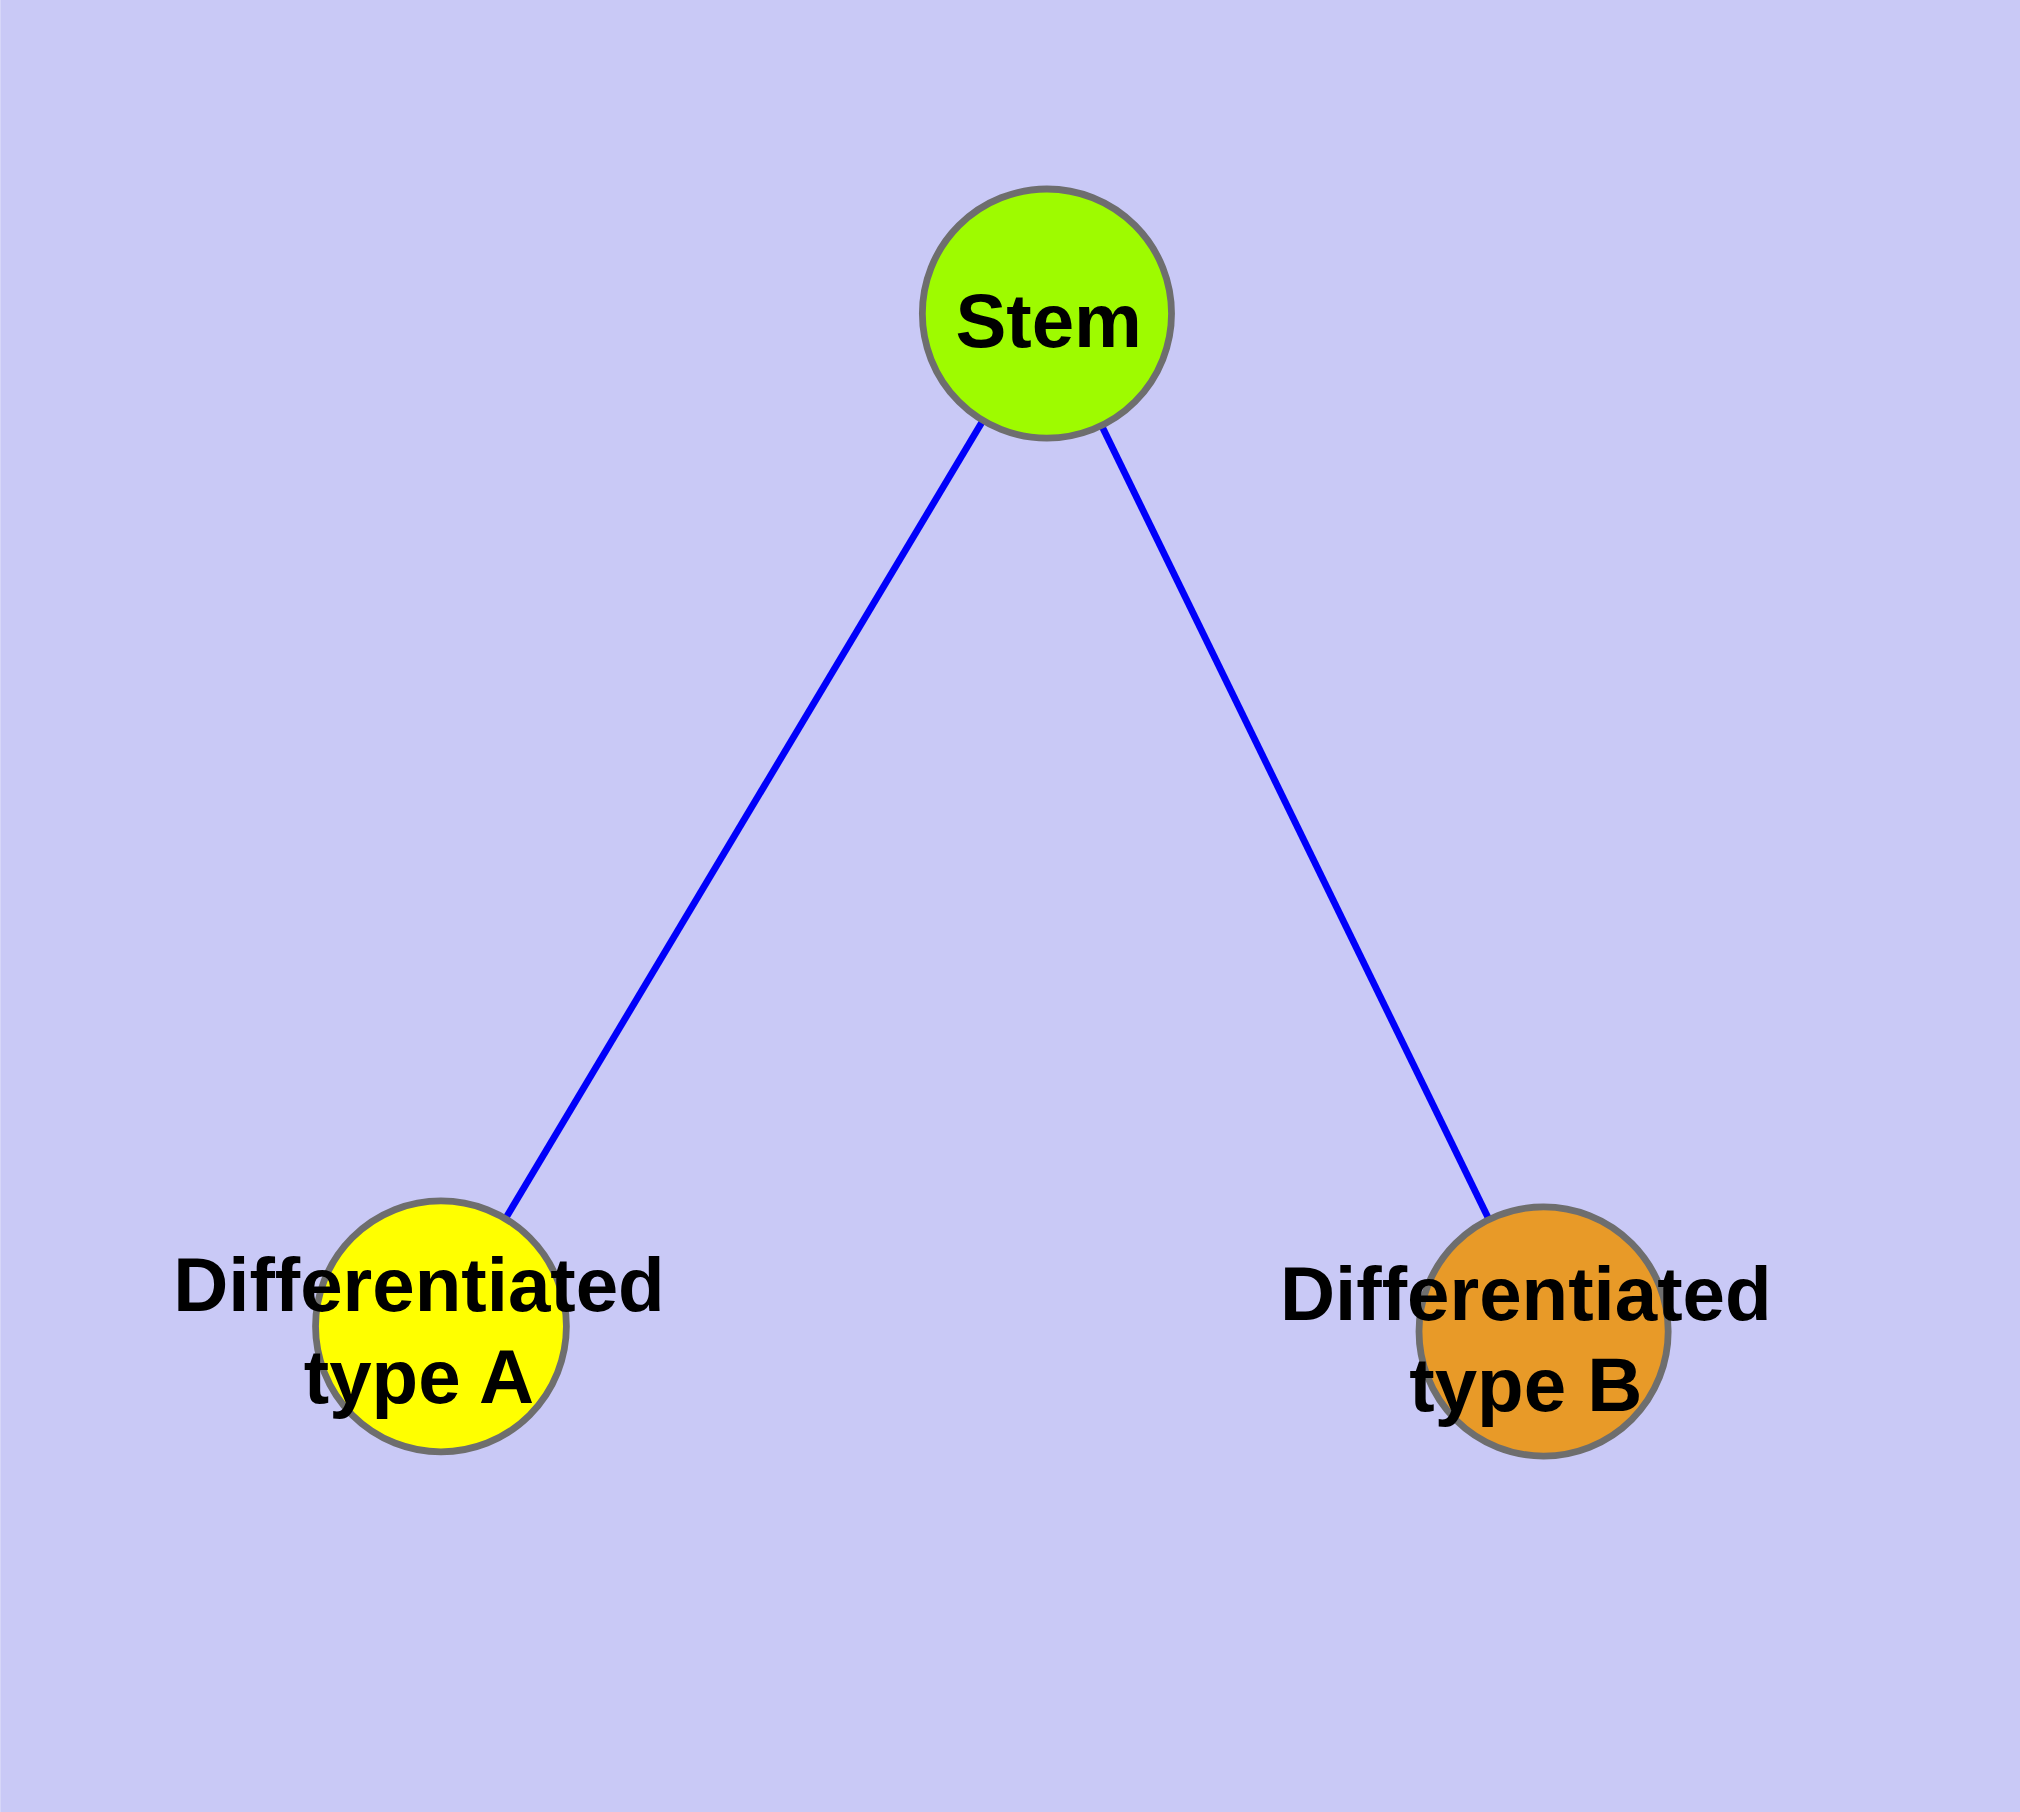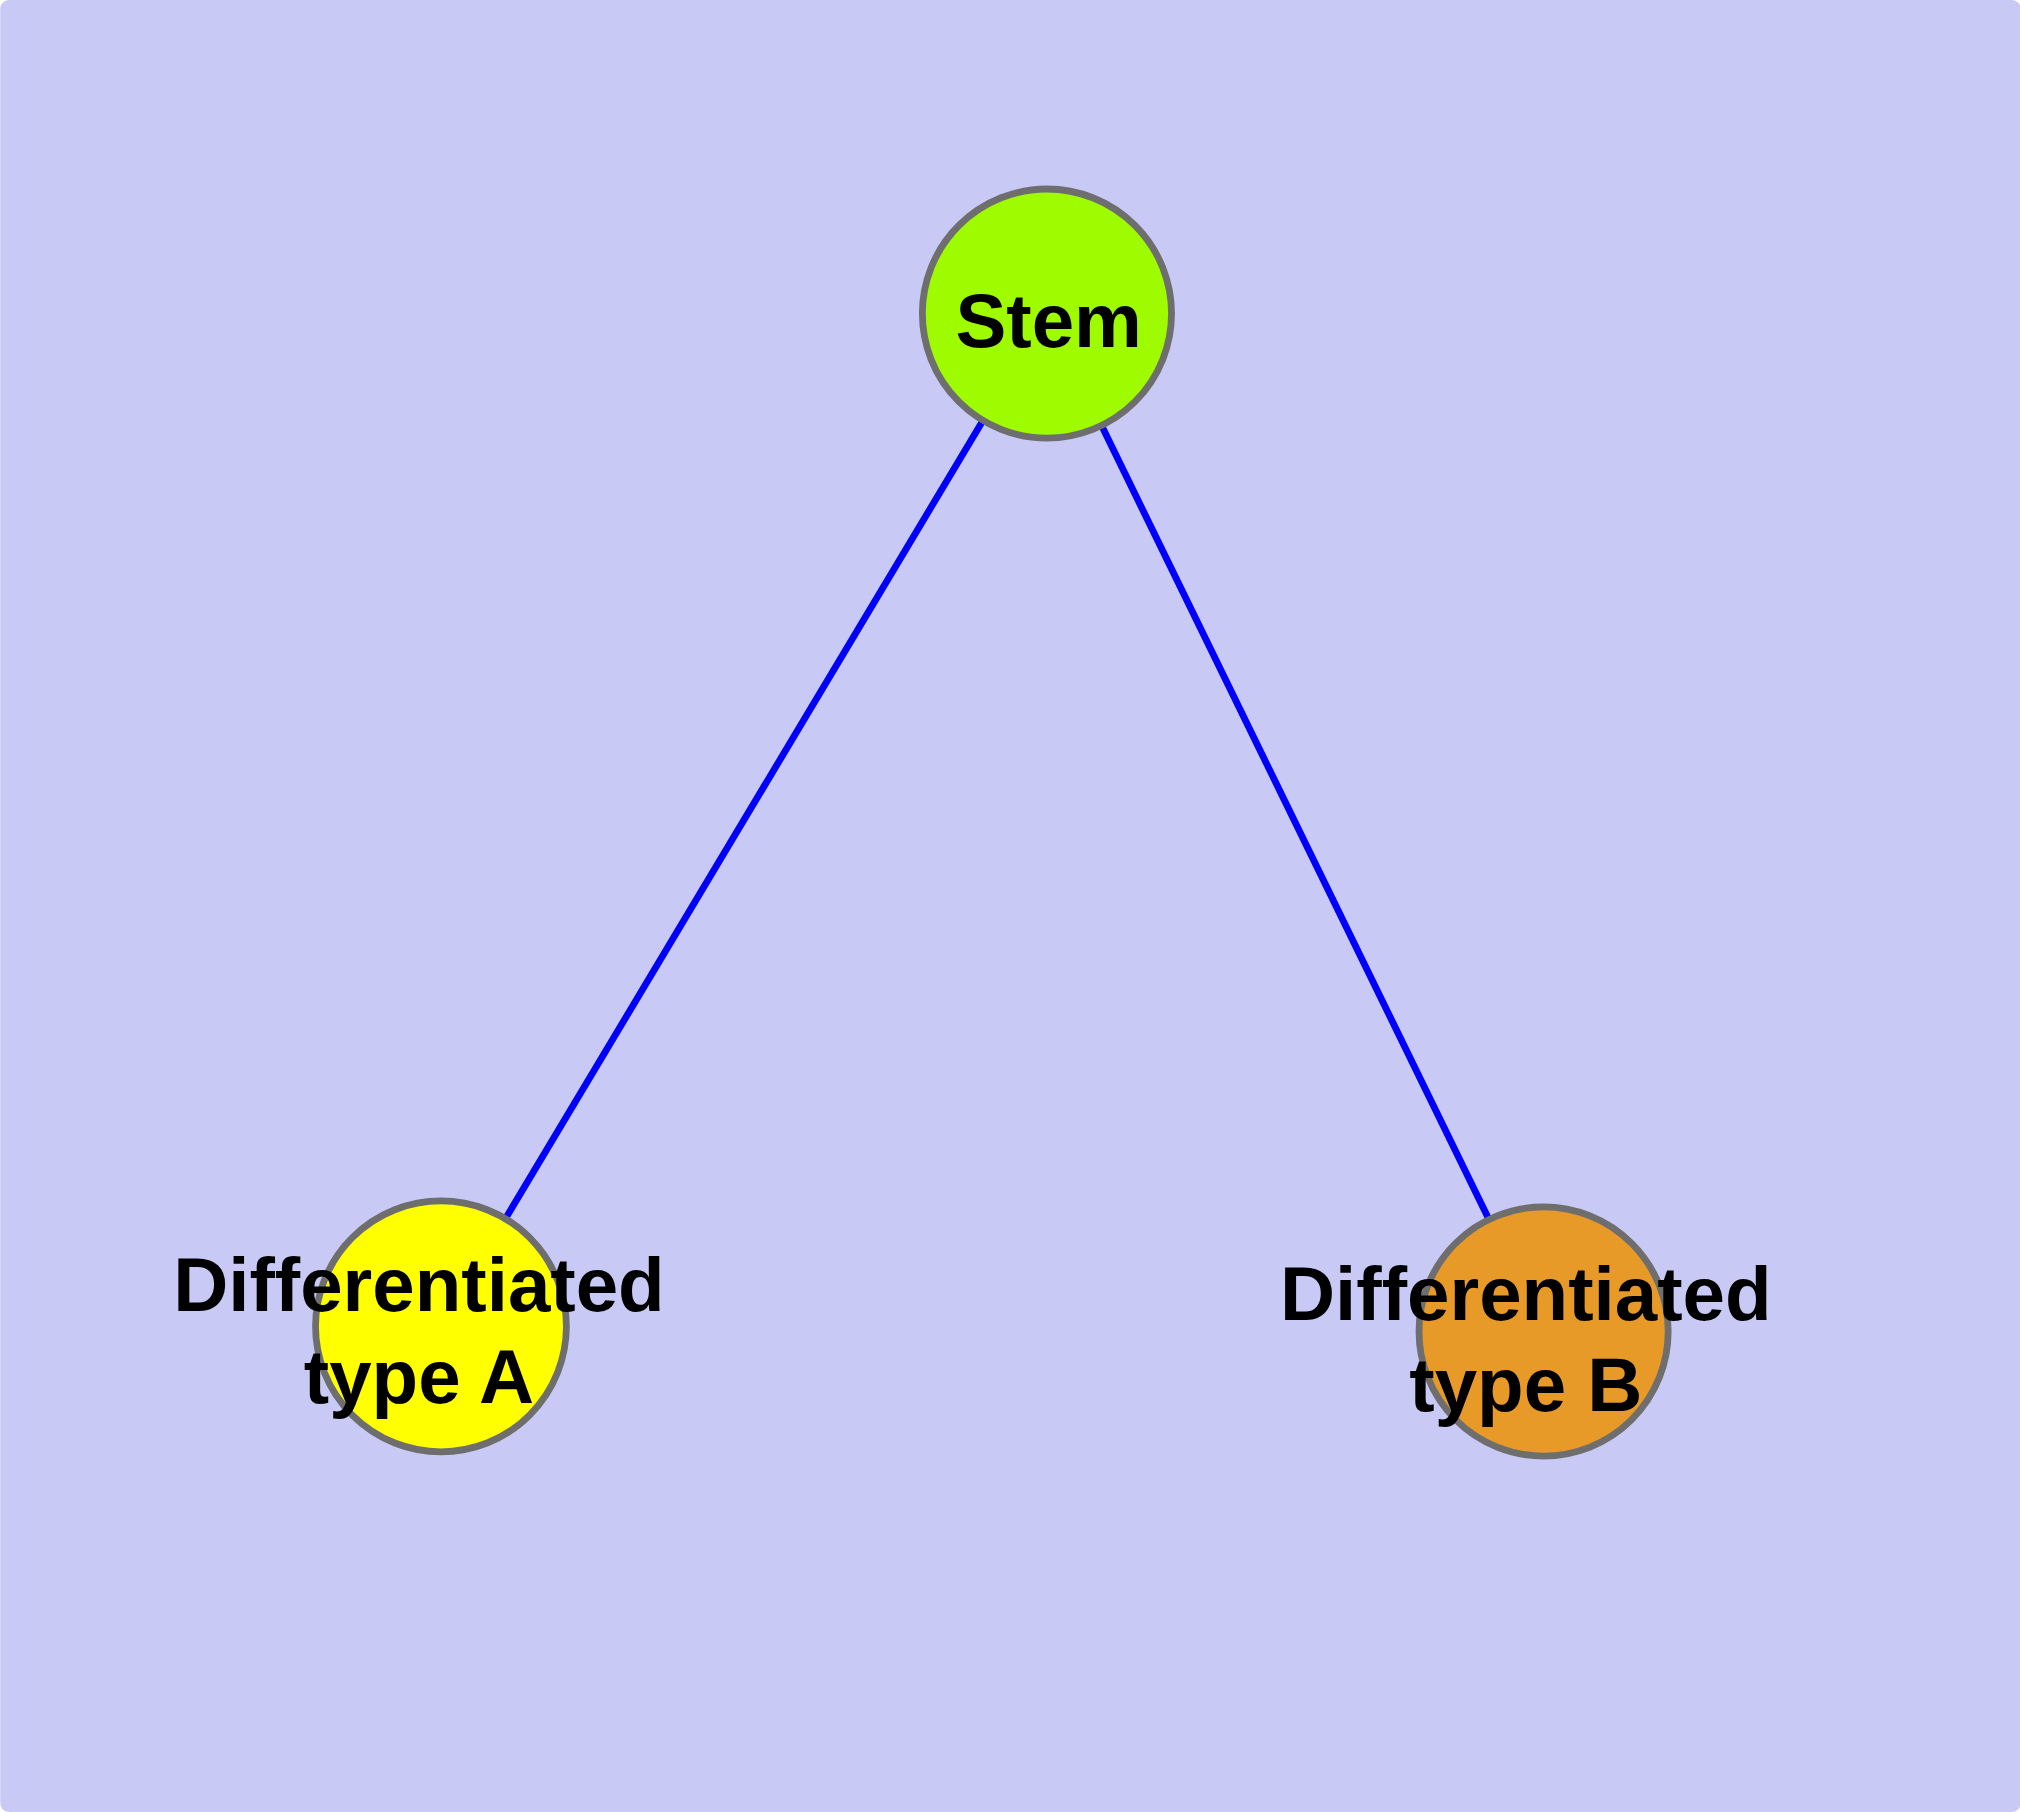--- a/index.html
+++ b/index.html
@@ -7,21 +7,20 @@
     padding: 0;
     width: 2021px;
     height: 1812px;
     font-family: "Liberation Sans", sans-serif;
   }
   .diagram-wrap {
     position: relative;
     width: 2021px;
     height: 1812px;
     overflow: hidden;
-    border-radius: 9px;
   }
   svg.graph {
     display: block;
     width: 2021px;
     height: 1812px;
   }
   .edge {
     fill: none;
     stroke-width: 8;
   }

